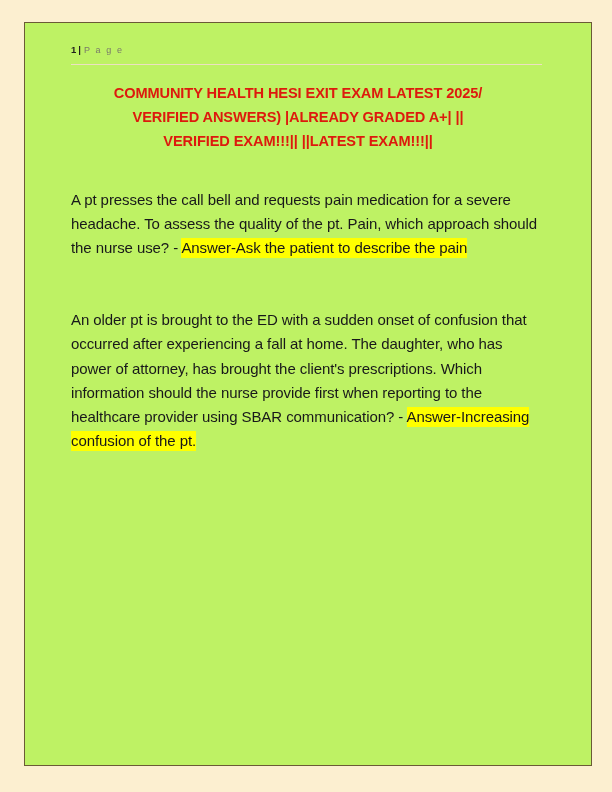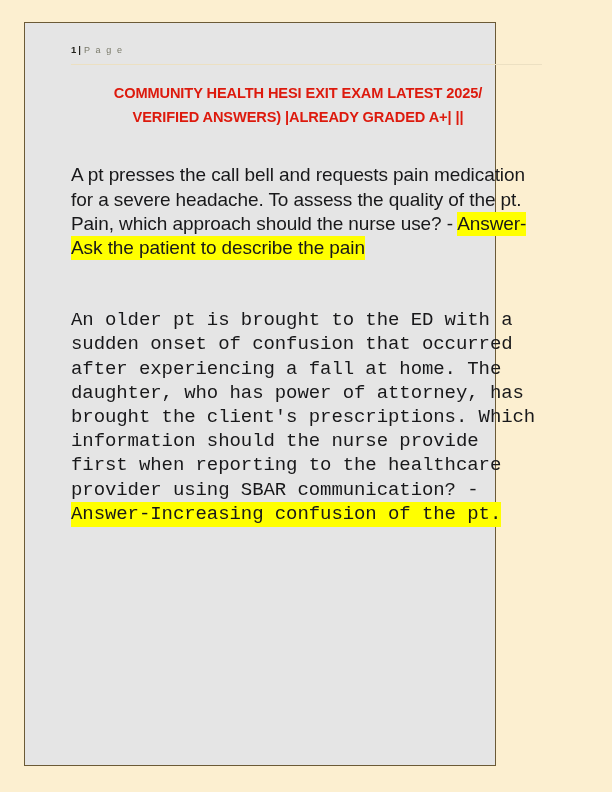--- a/index.html
+++ b/index.html
@@ -12,25 +12,25 @@
     background: #fcefd0;
     font-family: "Liberation Sans", sans-serif;
     overflow: hidden;
   }
 
   
   #page-sheet {
     position: absolute;
     left: 24px;
     top: 22px;
-    width: 472px;
+    width: 568px;
     height: 744px;
     box-sizing: border-box;
     border: 1px solid #6b5a36;
-    background: #e5e5e5;
+    background: #bef264;
   }
 
   #page-inner {
     position: absolute;
     left: 46px;
     top: 14px;
     width: 472px;
   }
 
   
@@ -73,30 +73,29 @@
     letter-spacing: -0.1px;
     width: 446px;
     margin-left: 4px;
   }
 
   
   #doc-body {
     margin-top: 34px;
   }
   .qa-block {
-    font-size: 19px;
+    font-size: 15px;
     line-height: 24.2px;
     color: #18181a;
     letter-spacing: -0.08px;
     margin-bottom: 48px;
     width: 470px;
   }
   .qa-block:last-child {
     margin-bottom: 5px;
-    font-family: Liberation Mono, monospace;
   }
   .hl {
     background: #ffff00;
     color: #18181a;
     box-decoration-break: clone;
     -webkit-box-decoration-break: clone;
     padding: 1px 0 2px 0;
   }
 </style>
 </head>
@@ -106,20 +105,21 @@
   <div id="page-inner">
 
     <div id="doc-header">
       <span class="pg-num">1</span><span class="pg-sep">|</span><span class="pg-word">P a g e</span>
     </div>
     <div id="header-rule"></div>
 
     <div id="doc-title">
       <div>COMMUNITY HEALTH HESI EXIT EXAM LATEST 2025/</div>
       <div>VERIFIED ANSWERS) |ALREADY GRADED A+| ||</div>
+      <div>VERIFIED EXAM!!!|| ||LATEST EXAM!!!||</div>
     </div>
 
     <div id="doc-body">
 
       <p class="qa-block"><span class="qtext">A pt presses the call bell and requests pain medication for a severe headache. To assess the quality of the pt. Pain, which approach should the nurse use? - </span><span class="hl">Answer-Ask the patient to describe the pain</span></p>
 
 
       <p class="qa-block"><span class="qtext">An older pt is brought to the ED with a sudden onset of confusion that occurred after experiencing a fall at home. The daughter, who has power of attorney, has brought the client's prescriptions. Which information should the nurse provide first when reporting to the healthcare provider using SBAR communication? - </span><span class="hl">Answer-Increasing confusion of the pt.</span></p>
 
     </div>

